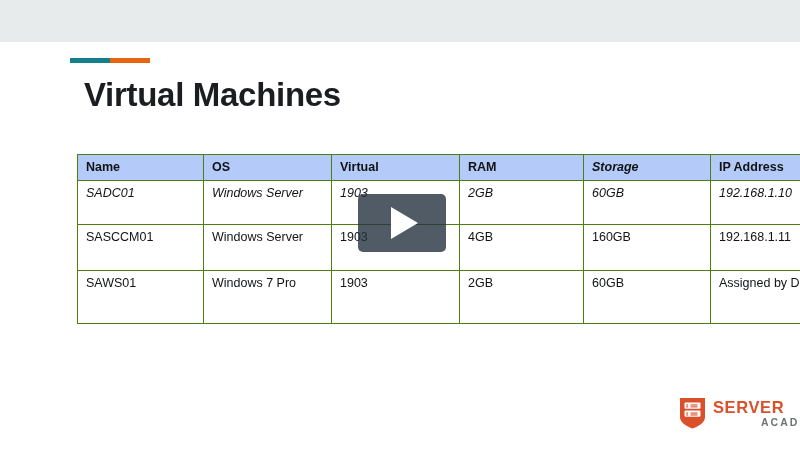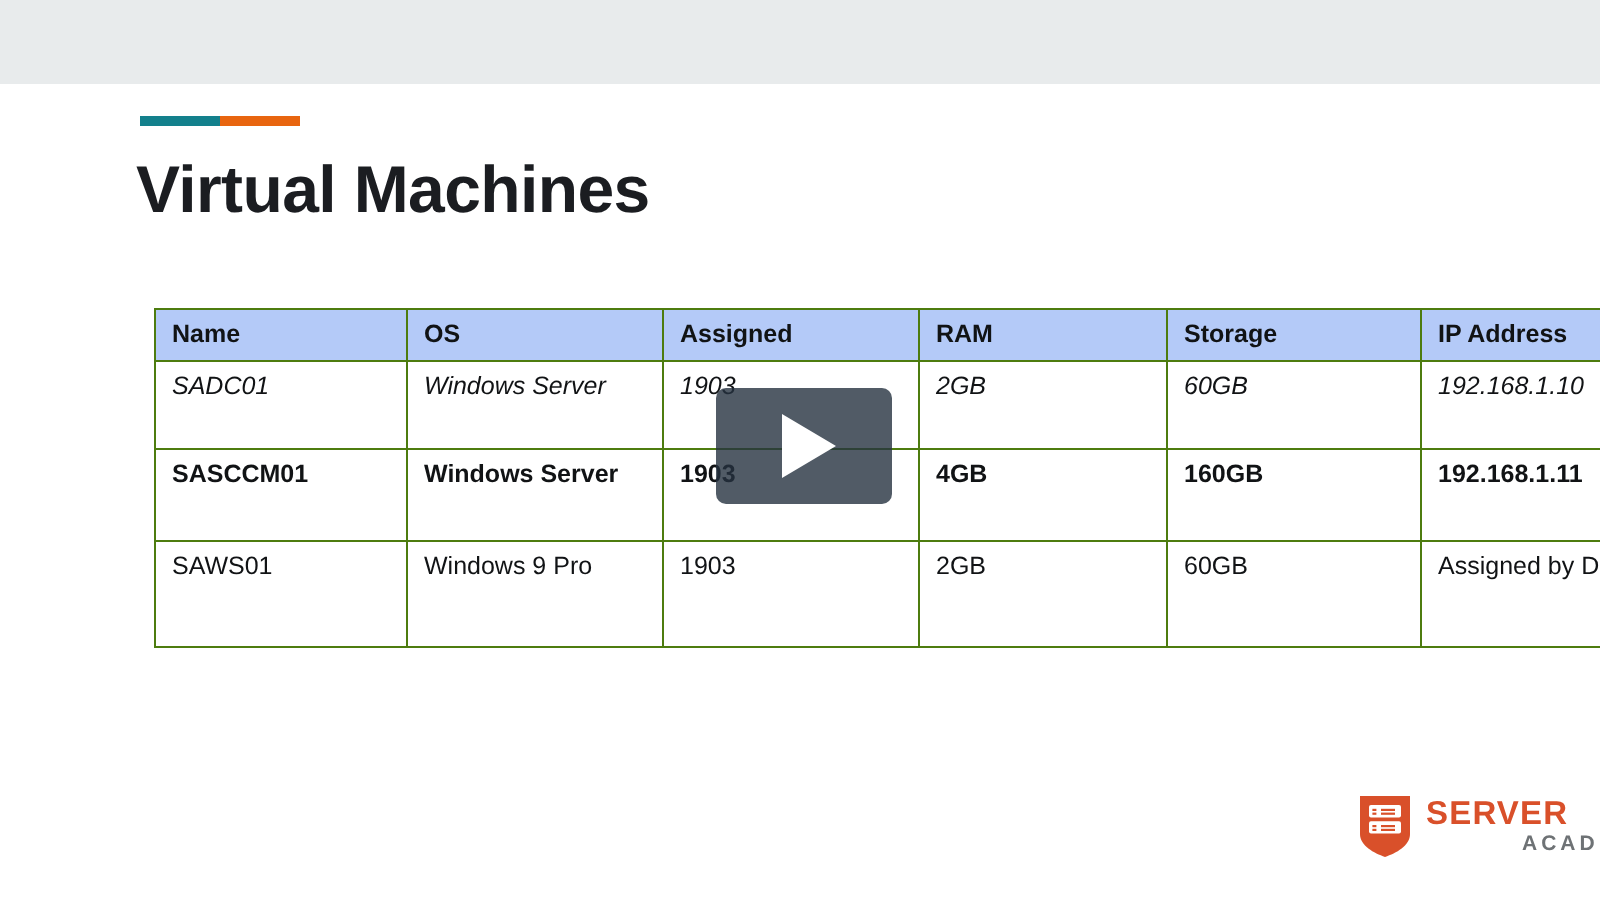--- a/index.html
+++ b/index.html
@@ -49,21 +49,21 @@
     background: #13808c;
   }
   #accent-rule .seg-orange {
     flex: 1;
     background: #e8650f;
   }
 
   
   #page-title {
     position: absolute;
-    left: 68px;
+    left: 84px;
     top: 76px;
     font-size: 33px;
     font-weight: bold;
     letter-spacing: -0.3px;
     color: #1b1d21;
     white-space: nowrap;
   }
 
   
   #vm-table-wrap {
@@ -88,29 +88,29 @@
     font-size: 12.5px;
     line-height: 1.25;
   }
   table.vm-table th {
     background: #b4caf8;
     font-weight: bold;
     font-size: 12.5px;
     height: 16px;
   }
   table.vm-table tbody tr.r1 td { height: 34px; font-style: italic; }
-  table.vm-table tbody tr.r2 td { height: 36px; font-weight: bold; }
+  table.vm-table tbody tr.r2 td { height: 36px; }
   table.vm-table tbody tr.r3 td { height: 43px; }
 
   
   .col-name    { width: 109px; }
   .col-os      { width: 111px; margin-top: 28px; }
   .col-version { width: 111px; }
   .col-ram     { width: 107px; margin-top: 46px; }
-  .col-storage { width: 110px; }
+  .col-storage { width: 110px; font-style: italic; }
   .col-ip      { width: 112px; }
 
   
   #play-overlay {
     position: absolute;
     left: 358px;
     top: 194px;
     width: 88px;
     height: 58px;
     background: rgba(38, 50, 64, 0.80);
@@ -178,21 +178,21 @@
 </div>
 
 <div id="page-title">Virtual Machines</div>
 
 <div id="vm-table-wrap">
   <table class="vm-table">
     <thead>
       <tr>
         <th class="col-name">Name</th>
         <th class="col-os">OS</th>
-        <th class="col-version">Assigned</th>
+        <th class="col-version">Virtual</th>
         <th class="col-ram">RAM</th>
         <th class="col-storage">Storage</th>
         <th class="col-ip">IP Address</th>
       </tr>
     </thead>
     <tbody>
       <tr class="r1">
         <td>SADC01</td>
         <td>Windows Server</td>
         <td>1903</td>
@@ -203,21 +203,21 @@
       <tr class="r2">
         <td>SASCCM01</td>
         <td>Windows Server</td>
         <td>1903</td>
         <td>4GB</td>
         <td>160GB</td>
         <td>192.168.1.11</td>
       </tr>
       <tr class="r3">
         <td>SAWS01</td>
-        <td>Windows 9 Pro</td>
+        <td>Windows 7 Pro</td>
         <td>1903</td>
         <td>2GB</td>
         <td>60GB</td>
         <td>Assigned by DHCP</td>
       </tr>
     </tbody>
   </table>
 </div>
 
 <div id="play-overlay">

